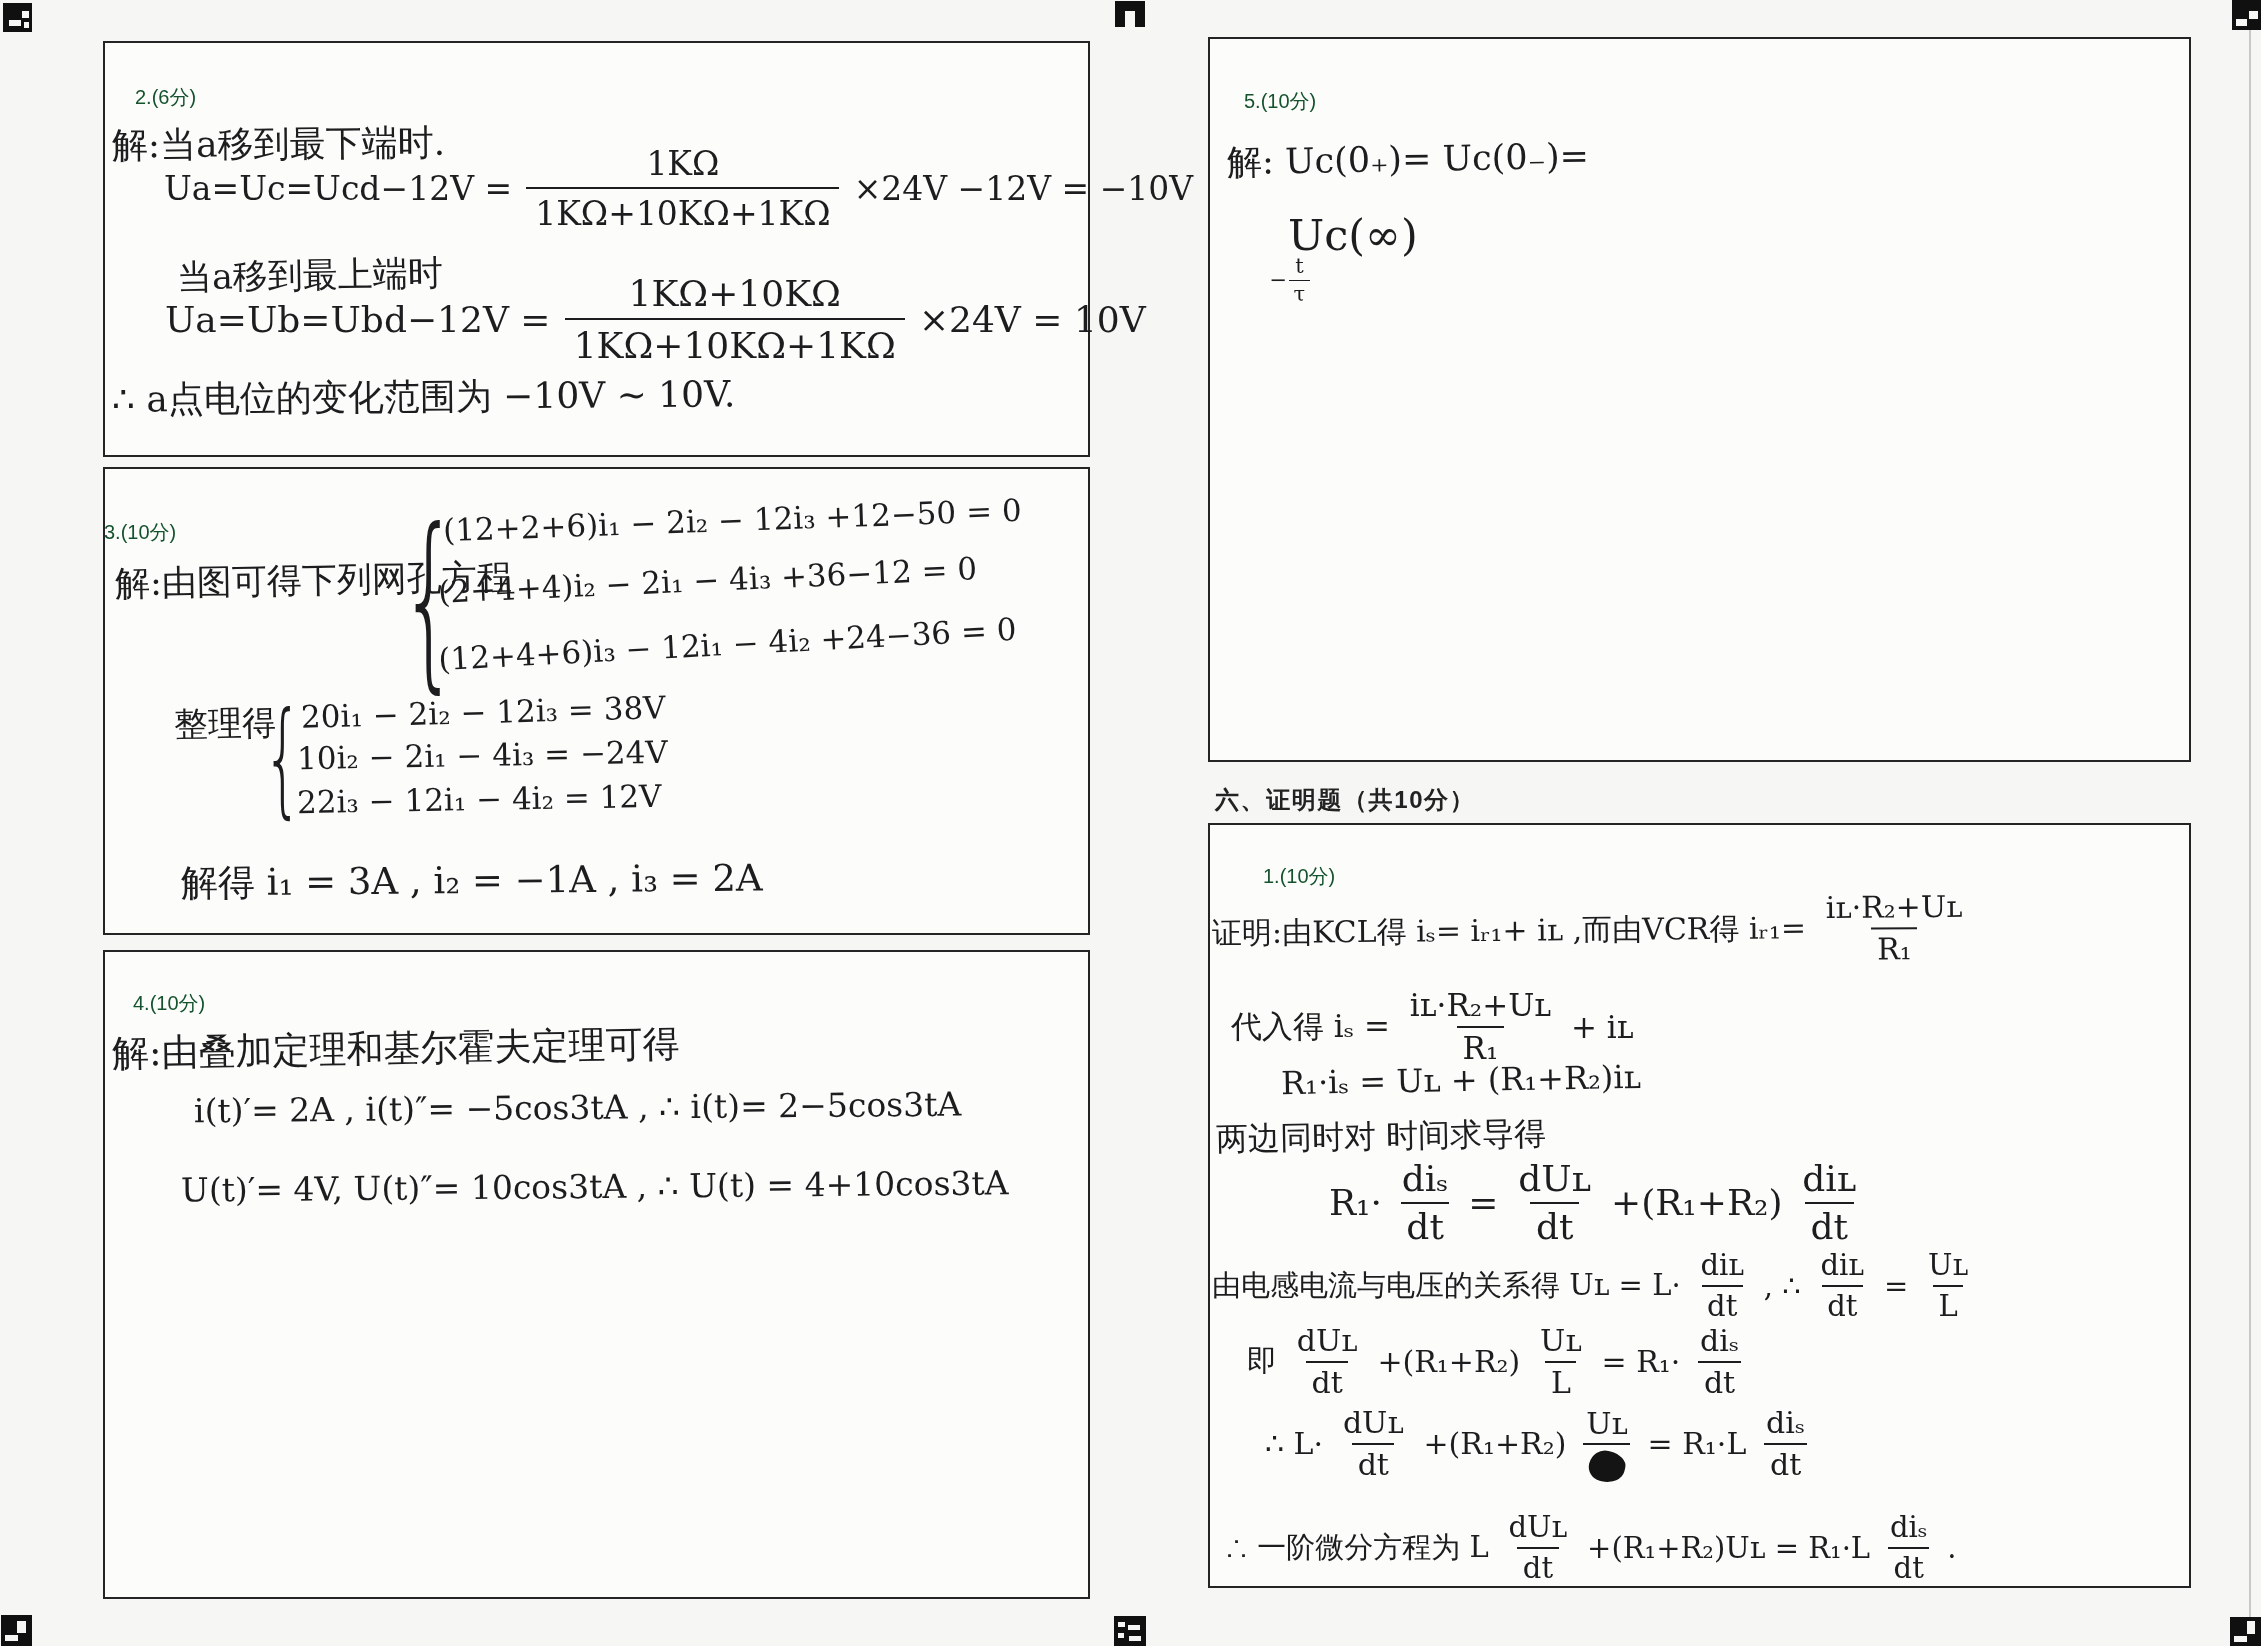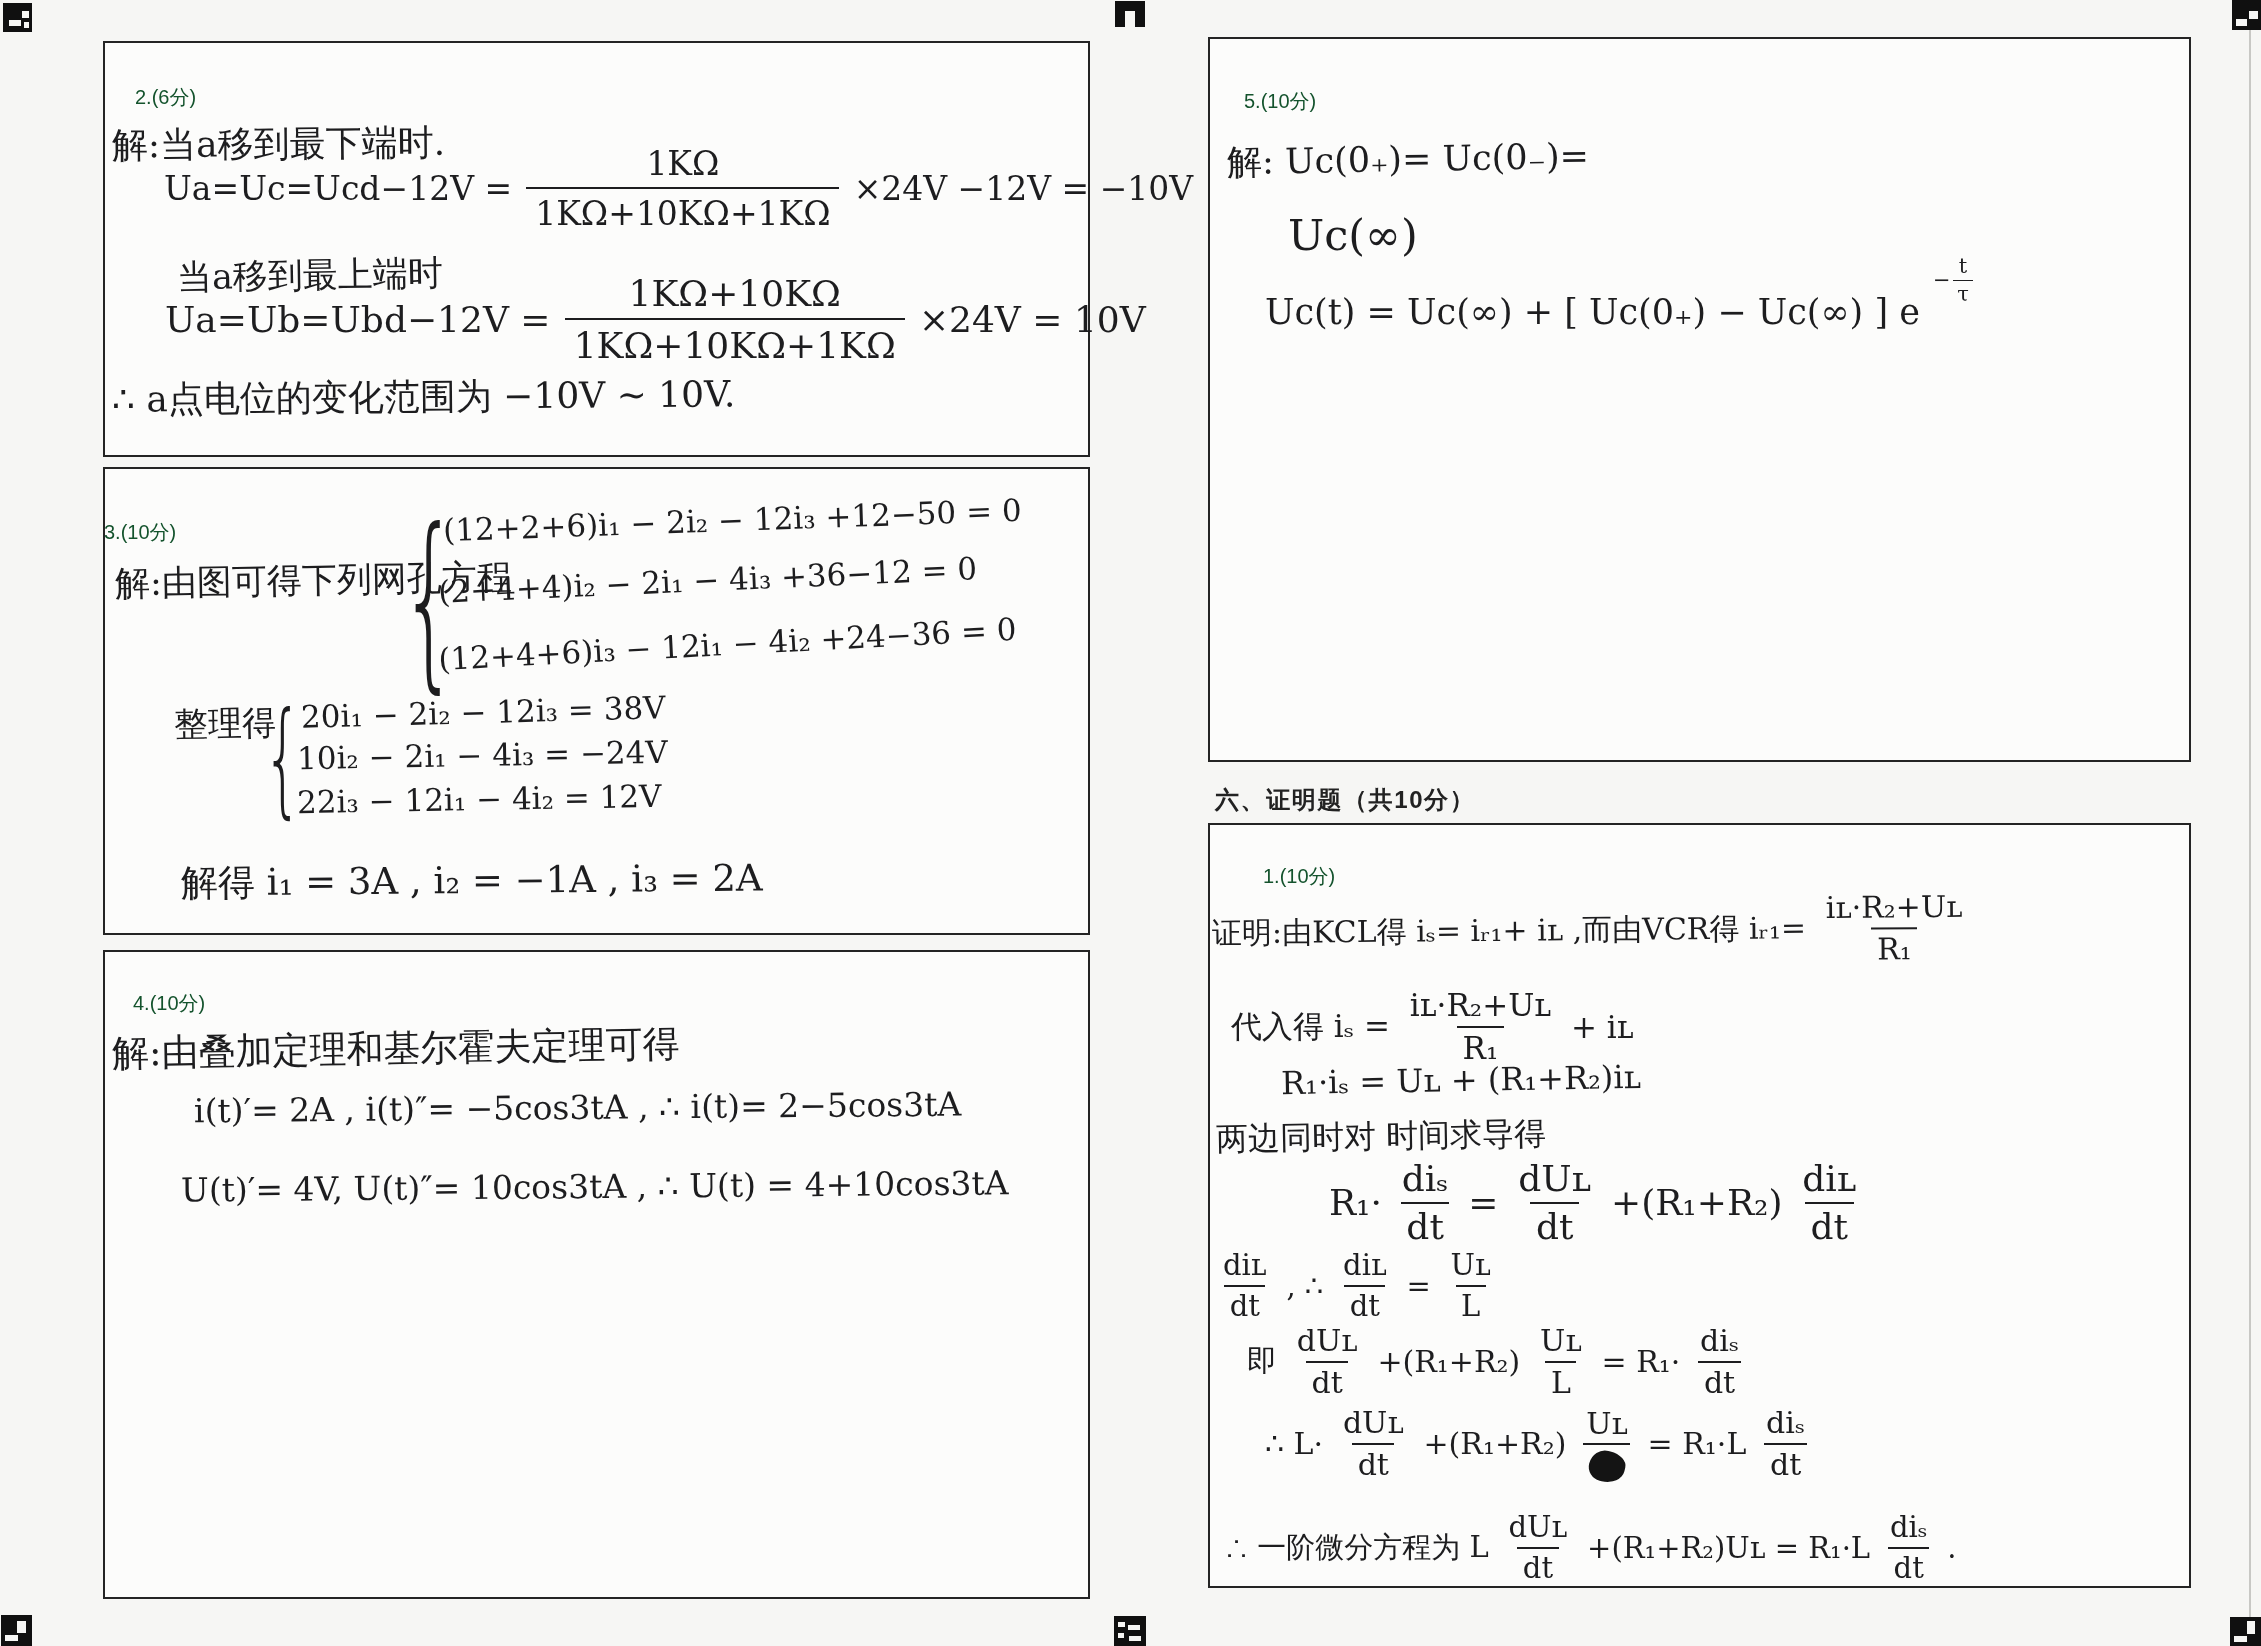--- a/index.html
+++ b/index.html
@@ -105,21 +105,20 @@
   <div class="print" style="left:133px;top:990px;font-size:20px;">4.(10分)</div>
   <div class="hw r1" style="left:112px;top:1024px;font-size:37px;">解:由叠加定理和基尔霍夫定理可得</div>
   <div class="hw r05" style="left:194px;top:1088px;font-size:33px;">i(t)′= 2A ,  i(t)″= −5cos3tA ,  ∴ i(t)= 2−5cos3tA</div>
   <div class="hw r05" style="left:181px;top:1167px;font-size:33px;">U(t)′= 4V,  U(t)″= 10cos3tA ,  ∴ U(t) = 4+10cos3tA</div>
 
   <div class="box" style="left:1208px;top:37px;width:983px;height:725px;"></div>
   <div class="print" style="left:1244px;top:88px;font-size:20px;">5.(10分)</div>
   <div class="hw r1" style="left:1227px;top:136px;font-size:35px;">解: Uc(0₊)= Uc(0₋)=</div>
   <div class="hw" style="left:1288px;top:210px;font-size:43px;">Uc(∞)</div>
   <div class="hw row" style="left:1265px;top:286px;font-size:35px;">
-    <span>Uc(t) = Uc(∞) + [ Uc(0₊) − Uc(∞) ] e</span>
     <span class="sup">
       <span>−</span>
       <span class="frac small">
         <span class="num">t</span>
         <span class="den">τ</span>
       </span>
     </span>
   </div>
 
   <div class="header" style="left:1215px;top:784px;font-size:24px;">六、证明题（共10分）</div>
@@ -159,20 +158,21 @@
       <span class="den">dt</span>
     </span>
     <span>+(R₁+R₂)</span>
     <span class="frac small">
       <span class="num">diʟ</span>
       <span class="den">dt</span>
     </span>
   </div>
 
   <div class="hw row" style="left:1212px;top:1248px;font-size:29px;">
+    <span>由电感电流与电压的关系得 Uʟ = L·</span>
     <span class="frac small">
       <span class="num">diʟ</span>
       <span class="den">dt</span>
     </span>
     <span>,  ∴</span>
     <span class="frac small">
       <span class="num">diʟ</span>
       <span class="den">dt</span>
     </span>
     <span>=</span>

